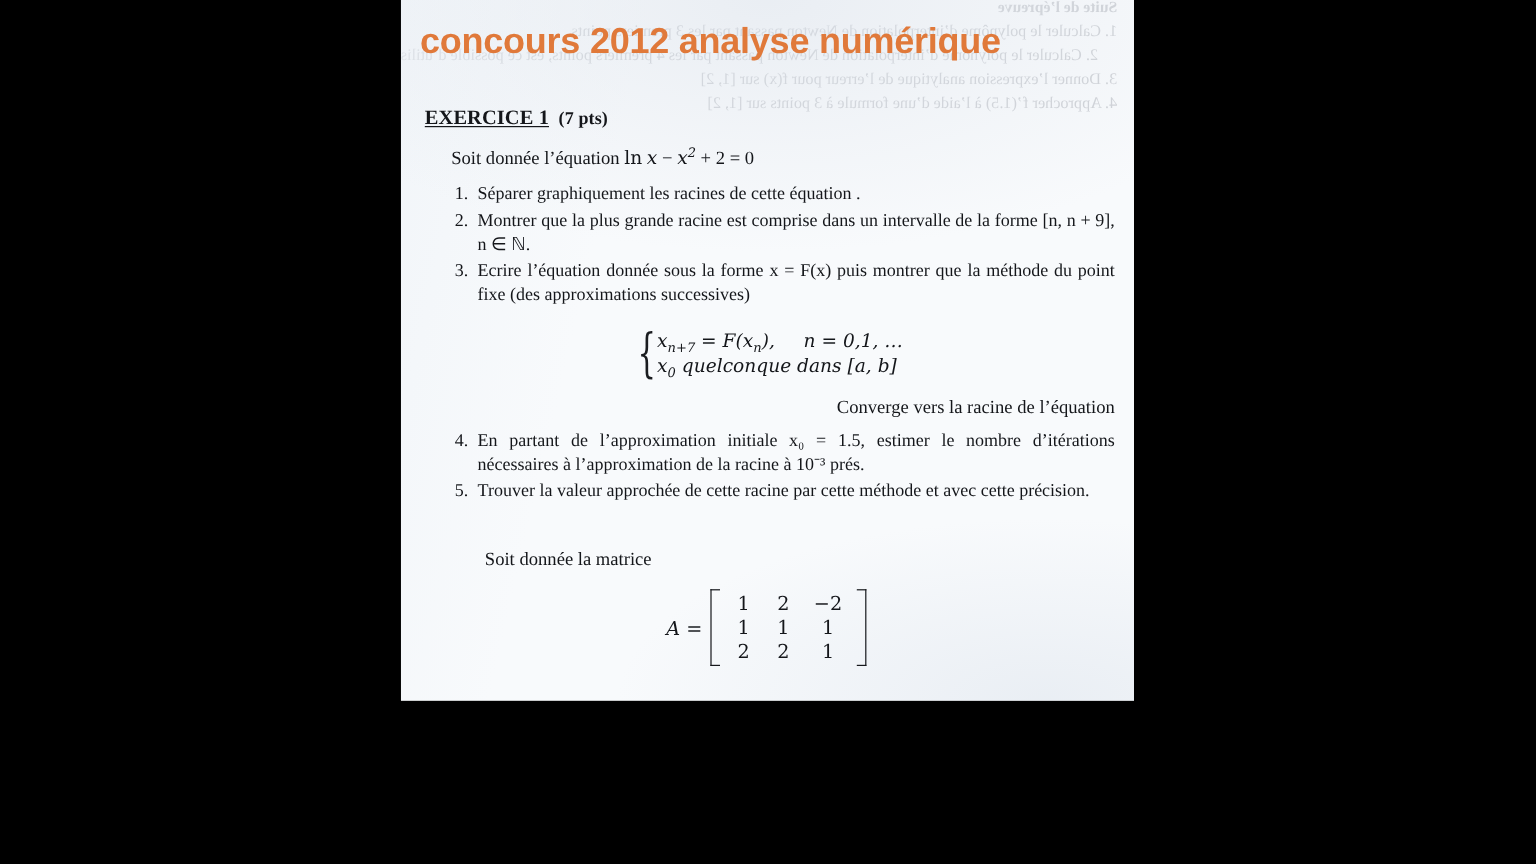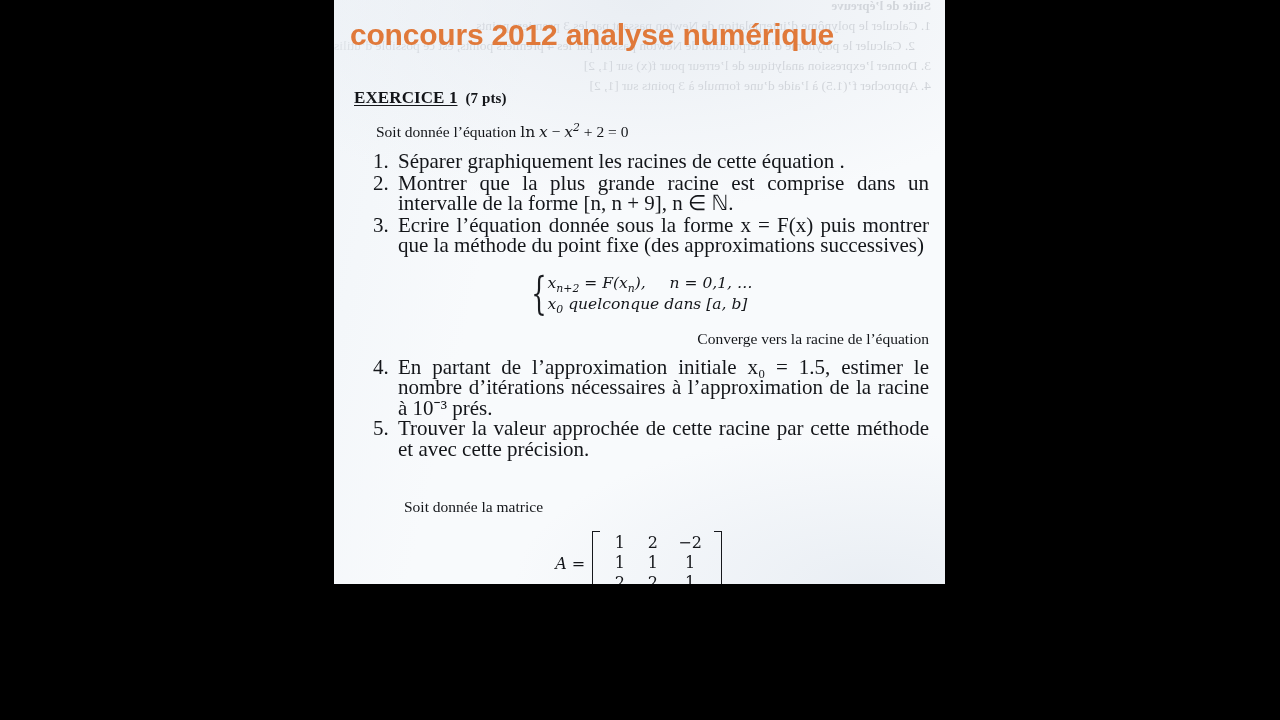--- a/index.html
+++ b/index.html
@@ -120,21 +120,21 @@
   .lead {
     margin: 14px 0 0 28px;
     font-size: 15.5px;
     line-height: 20px;
   }
   .lead.lead-2 { margin-top: 16px; margin-left: 56px; }
 
   ol.qlist {
     margin: 9px 0 0 0;
     padding-left: 46px;
-    font-size: 21px;
+    font-size: 15px;
     line-height: 20.5px;
     text-align: justify;
   }
   ol.qlist > li {
     margin-bottom: 1px;
     padding-left: 4px;
   }
   ol.qlist.tight > li { margin-bottom: 0; }
 
   
@@ -258,21 +258,21 @@
         <li>Séparer graphiquement les racines de cette équation .</li>
         <li>Montrer que la plus grande racine est comprise dans un intervalle de la forme [n, n + 9], n ∈ ℕ.</li>
         <li>Ecrire l’équation donnée sous la forme x = F(x) puis montrer que la méthode du point fixe (des approximations successives)</li>
       </ol>
 
       <div class="display-sys">
         <div class="sys-wrap">
           <div class="sys-brace">{</div>
           <div class="sys-rows">
             <div>
-              <span>x</span><sub>n+2</sub>
+              <span>x</span><sub>n+7</sub>
               <span>= F(x</span><sub>n</sub><span>),</span>
               <span class="gap"></span>
               <span>n = 0,1, …</span>
             </div>
             <div>
               <span>x</span><sub>0</sub>
               <span>quelconque dans [a, b]</span>
             </div>
           </div>
         </div>

